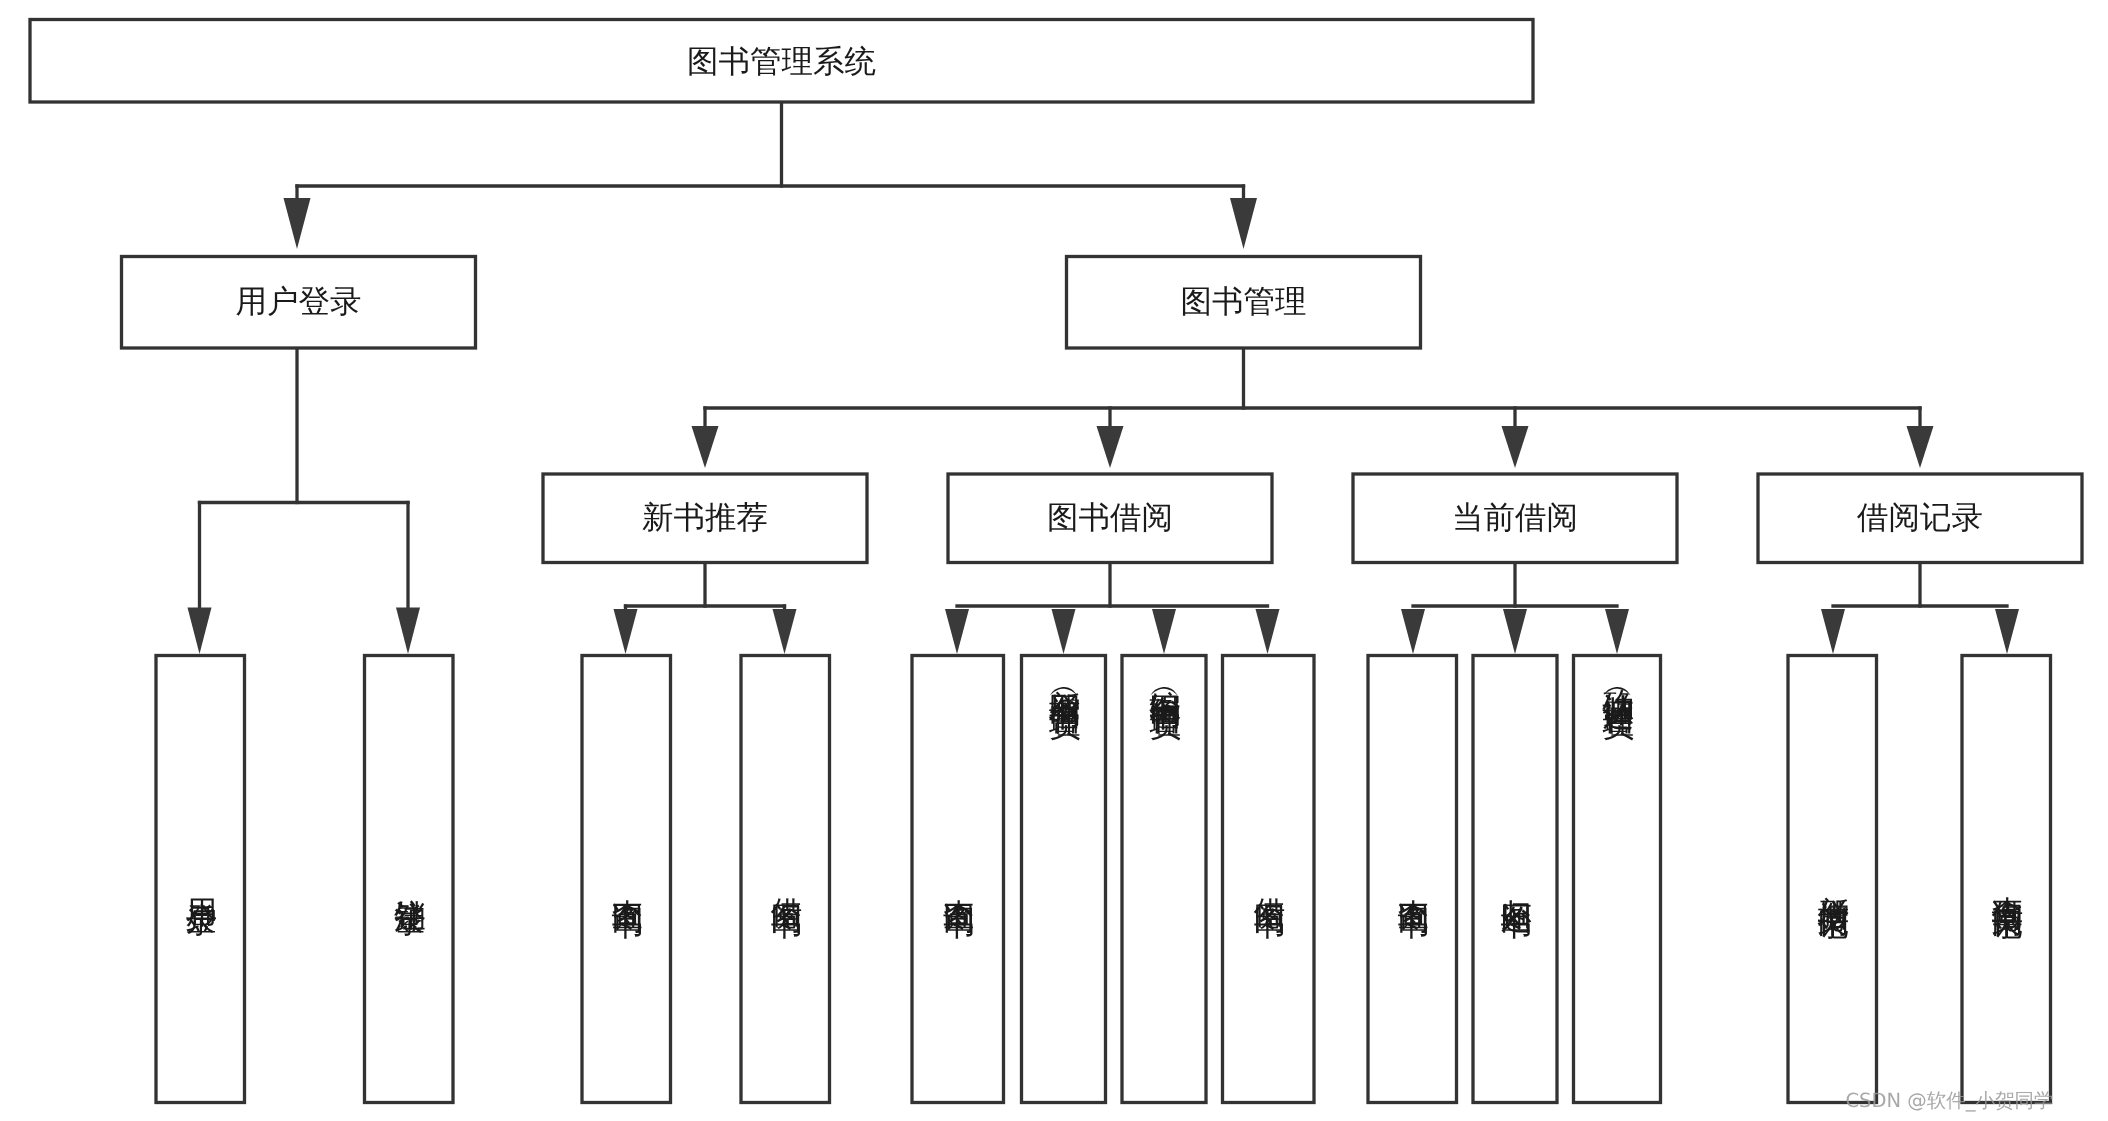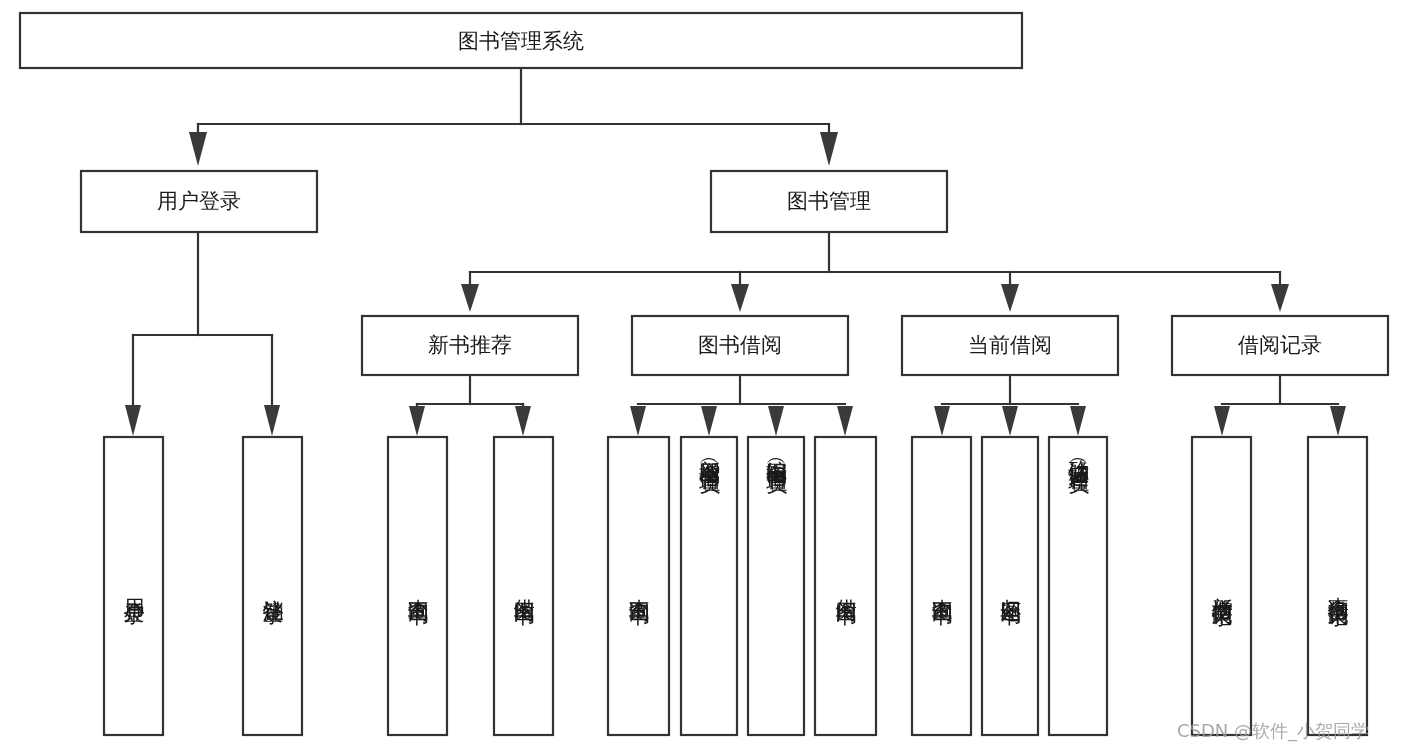--- a/index.html
+++ b/index.html
@@ -62,21 +62,21 @@
     justify-content: center;
     text-align: center;
     pointer-events: none;
     white-space: nowrap;
   }
   .watermark {
     position: absolute;
     right: 8px;
     bottom: 4px;
     font-family: "DejaVu Sans", "Liberation Sans", sans-serif;
-    font-size: 18px;
+    font-size: 13px;
     color: #9a9a9a;
     opacity: 0.85;
     white-space: nowrap;
   }
 </style>
 </head>
 <body>
 
 <div id="diagram-root">
 

